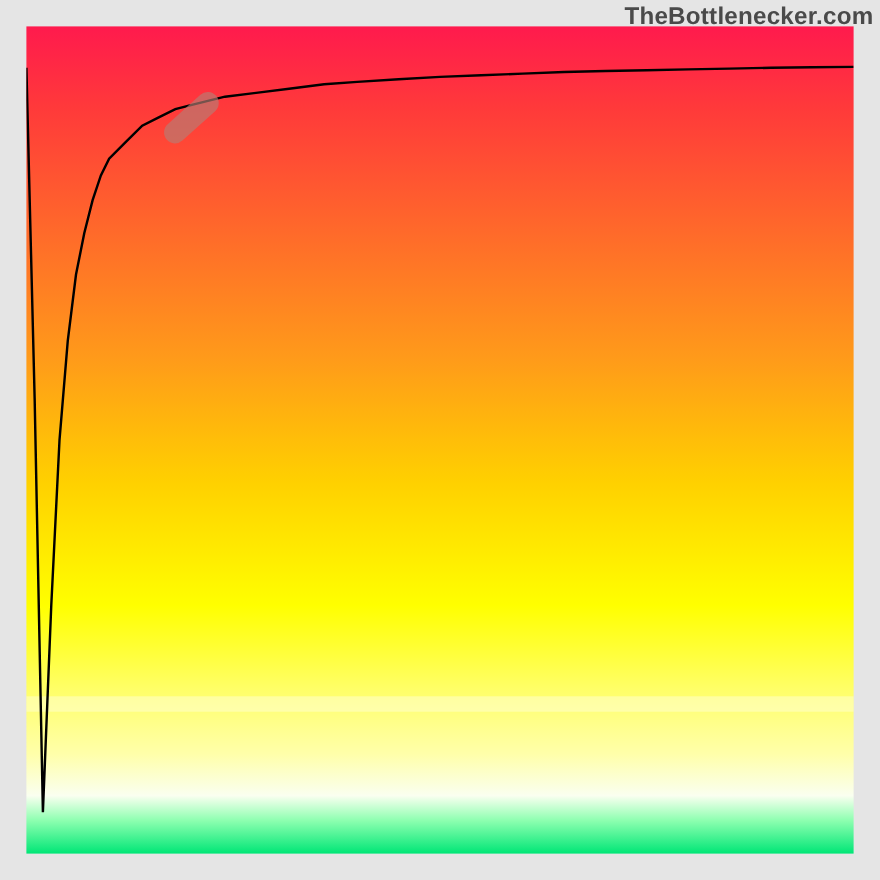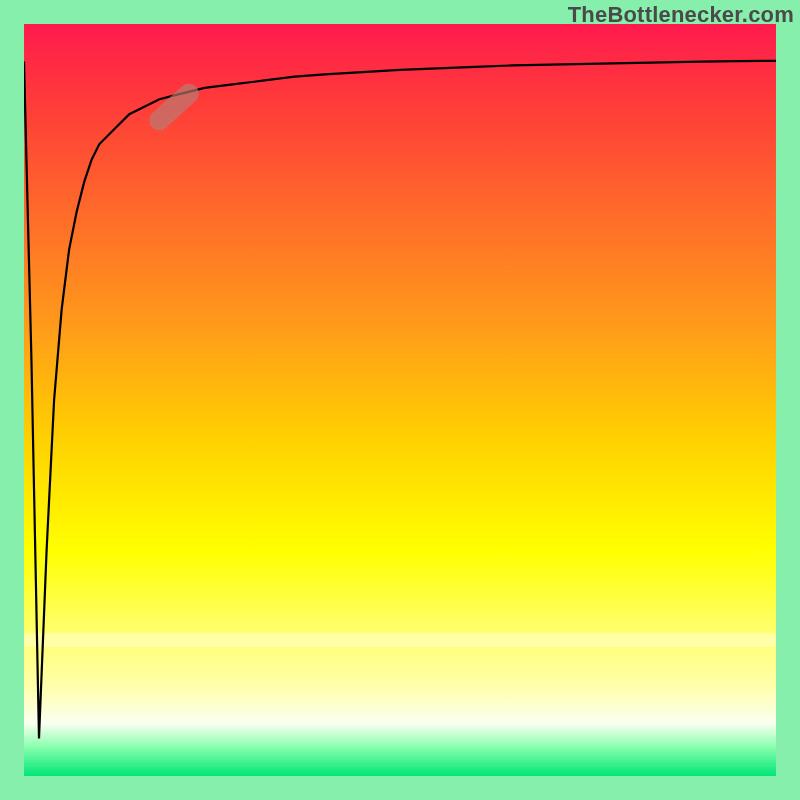--- a/index.html
+++ b/index.html
@@ -3,21 +3,21 @@
 <meta charset="utf-8">
 <style>
   * { margin: 0; padding: 0; box-sizing: border-box; }
   html, body { width: 800px; height: 800px; overflow: hidden; }
   body { background: #fff; font-family: Arial, sans-serif; }
 
   .frame {
     position: relative;
     width: 800px;
     height: 800px;
-    background: #86efac;
+    background: #e5e5e5;
   }
 
   .plot-area {
     position: absolute;
     left: 24px;
     top: 24px;
     width: 752px;
     height: 752px;
     background: linear-gradient(
       to bottom,

